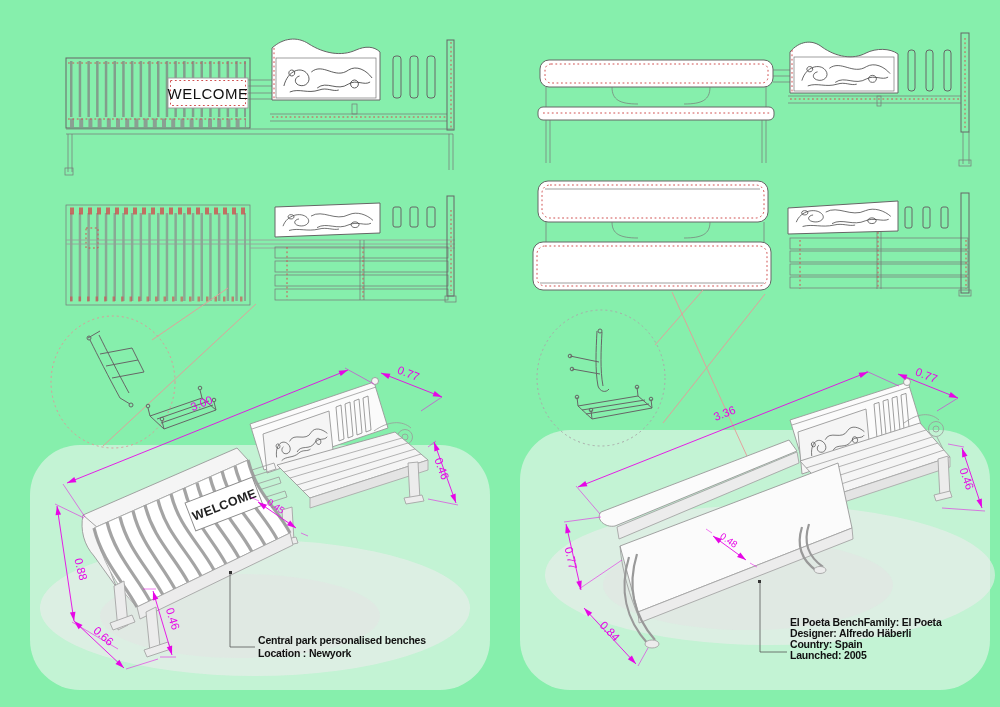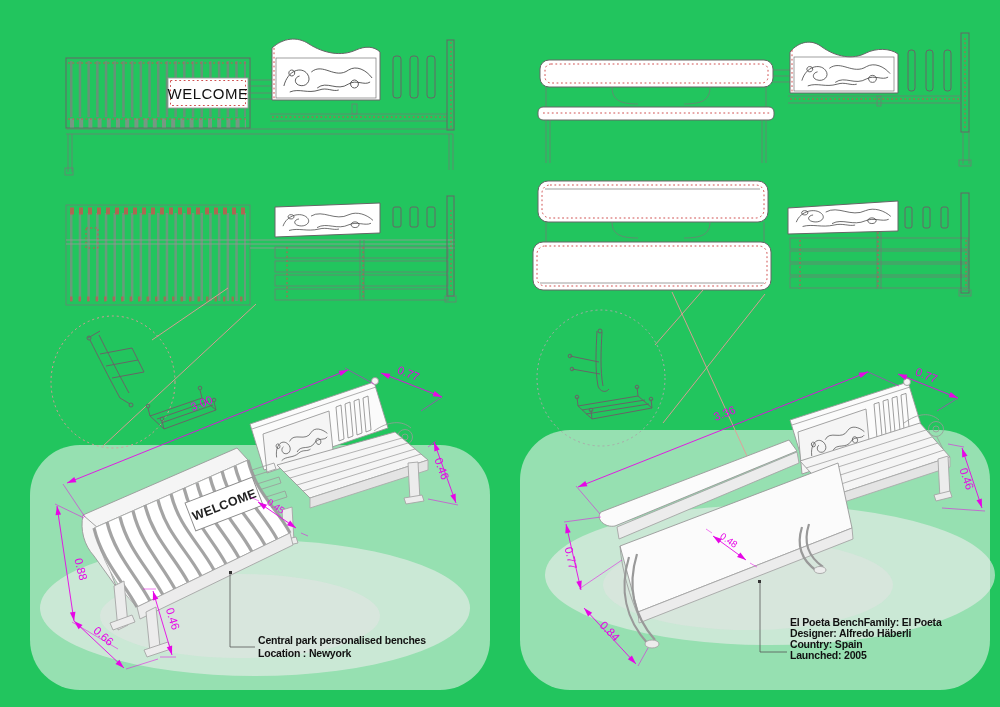--- a/index.html
+++ b/index.html
@@ -1,16 +1,16 @@
 <!DOCTYPE html>
 <html style="--dimension: #e606e6; --overlay: #d05050; --leader: #e89898; --linework: #666666; --annotation_text: #111111;"><head>
 <meta charset="utf-8">
 <style>
   html,body{margin:0;padding:0;background:#ffffff;}
-  .canvas{position:relative;width:1000px;height:707px;background:#22c55e;overflow:hidden;
+  .canvas{position:relative;width:1000px;height:707px;background:#86efac;overflow:hidden;
           font-family:"Liberation Sans",sans-serif;}
   svg{display:block;}
   .ln{stroke:#666;fill:none;stroke-width:1;}
   .lnt{stroke:#777;fill:none;stroke-width:.7;}
   .ln9{stroke:#999;fill:none;stroke-width:.8;}
   .fw{fill:#fff;}
   .ovl{stroke:var(--overlay);stroke-dasharray:1.8 2.6;fill:none;stroke-width:1;}
   .leader{stroke:var(--leader);stroke-width:.9;fill:none;}
   .annleader{stroke:#555;stroke-width:.8;fill:none;}
   .dimln{stroke:var(--dimension);stroke-width:.9;fill:none;}

